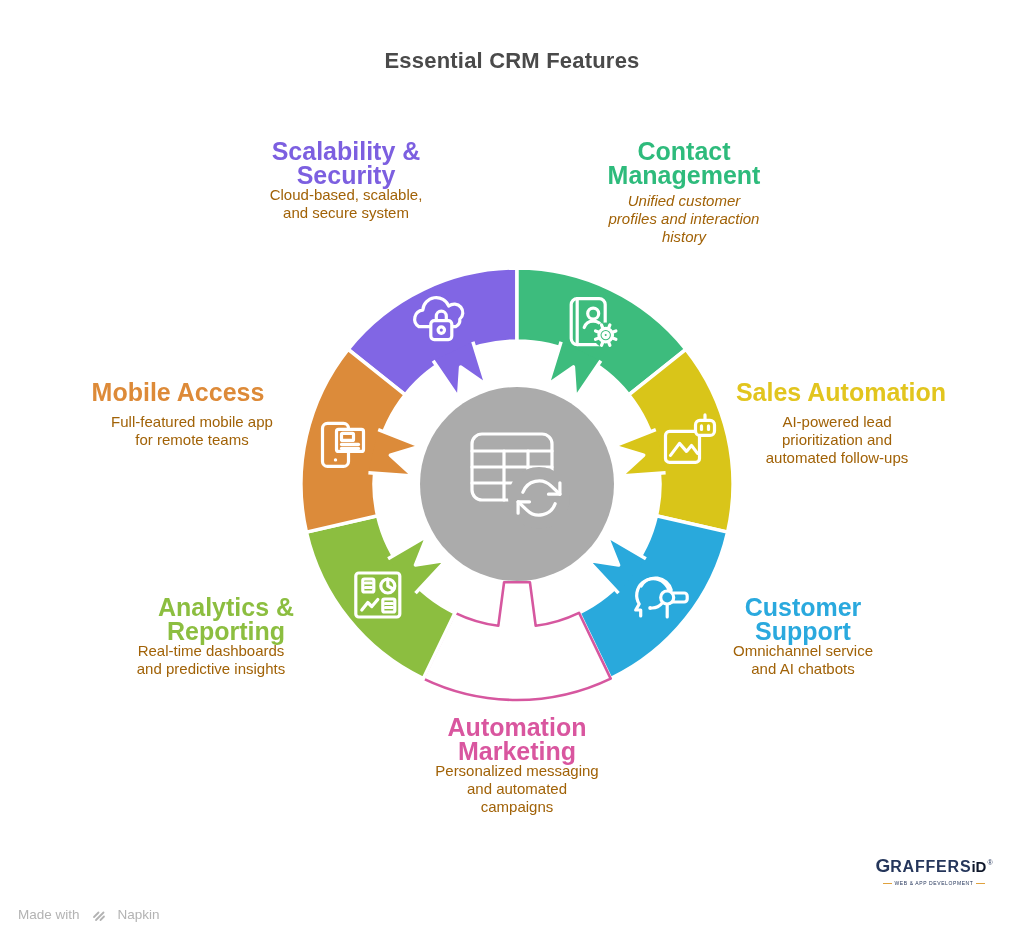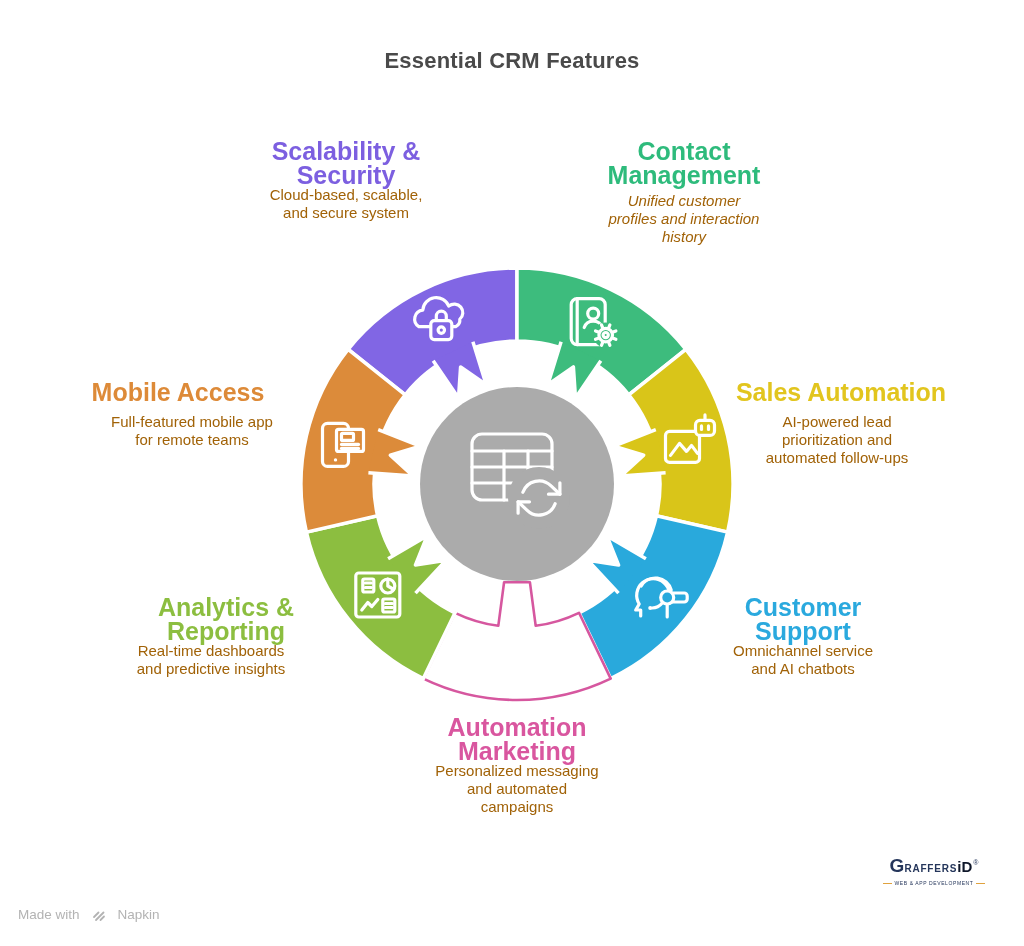--- a/index.html
+++ b/index.html
@@ -12,21 +12,21 @@
   .feature-heading{font-weight:700;font-size:25px;line-height:24px;}
   .feature-desc{font-size:15px;line-height:18px;color:#a16207;}
   .line{white-space:nowrap;}
   .napkin{position:absolute;left:18px;top:907px;display:flex;align-items:center;gap:12px;
           font-size:13.5px;color:#B3B3B3;}
   .napkin svg{display:block;}
   .brandlogo{position:absolute;left:882px;top:856px;width:104px;
              display:flex;flex-direction:column;align-items:center;}
   .brandrow{display:flex;align-items:baseline;color:#25365B;line-height:20px;}
   .lg-g{font-size:19px;font-weight:700;}
-  .lg-rest{font-size:10px;font-weight:700;letter-spacing:.8px;}
+  .lg-rest{font-size:16px;font-weight:700;letter-spacing:.8px;}
   .lg-id{font-size:15px;font-weight:700;color:#0f172a;}
   .lg-reg{font-size:7px;position:relative;top:-7px;margin-left:1px;}
   .brandtag{display:flex;align-items:center;gap:3px;margin-top:0px;}
   .tagline{font-size:5px;letter-spacing:.6px;color:#25365B;white-space:nowrap;}
   .dash{width:9px;height:1px;background:#E0A23E;}
 </style>
 </head>
 <body>
 
 <div class="canvas">

